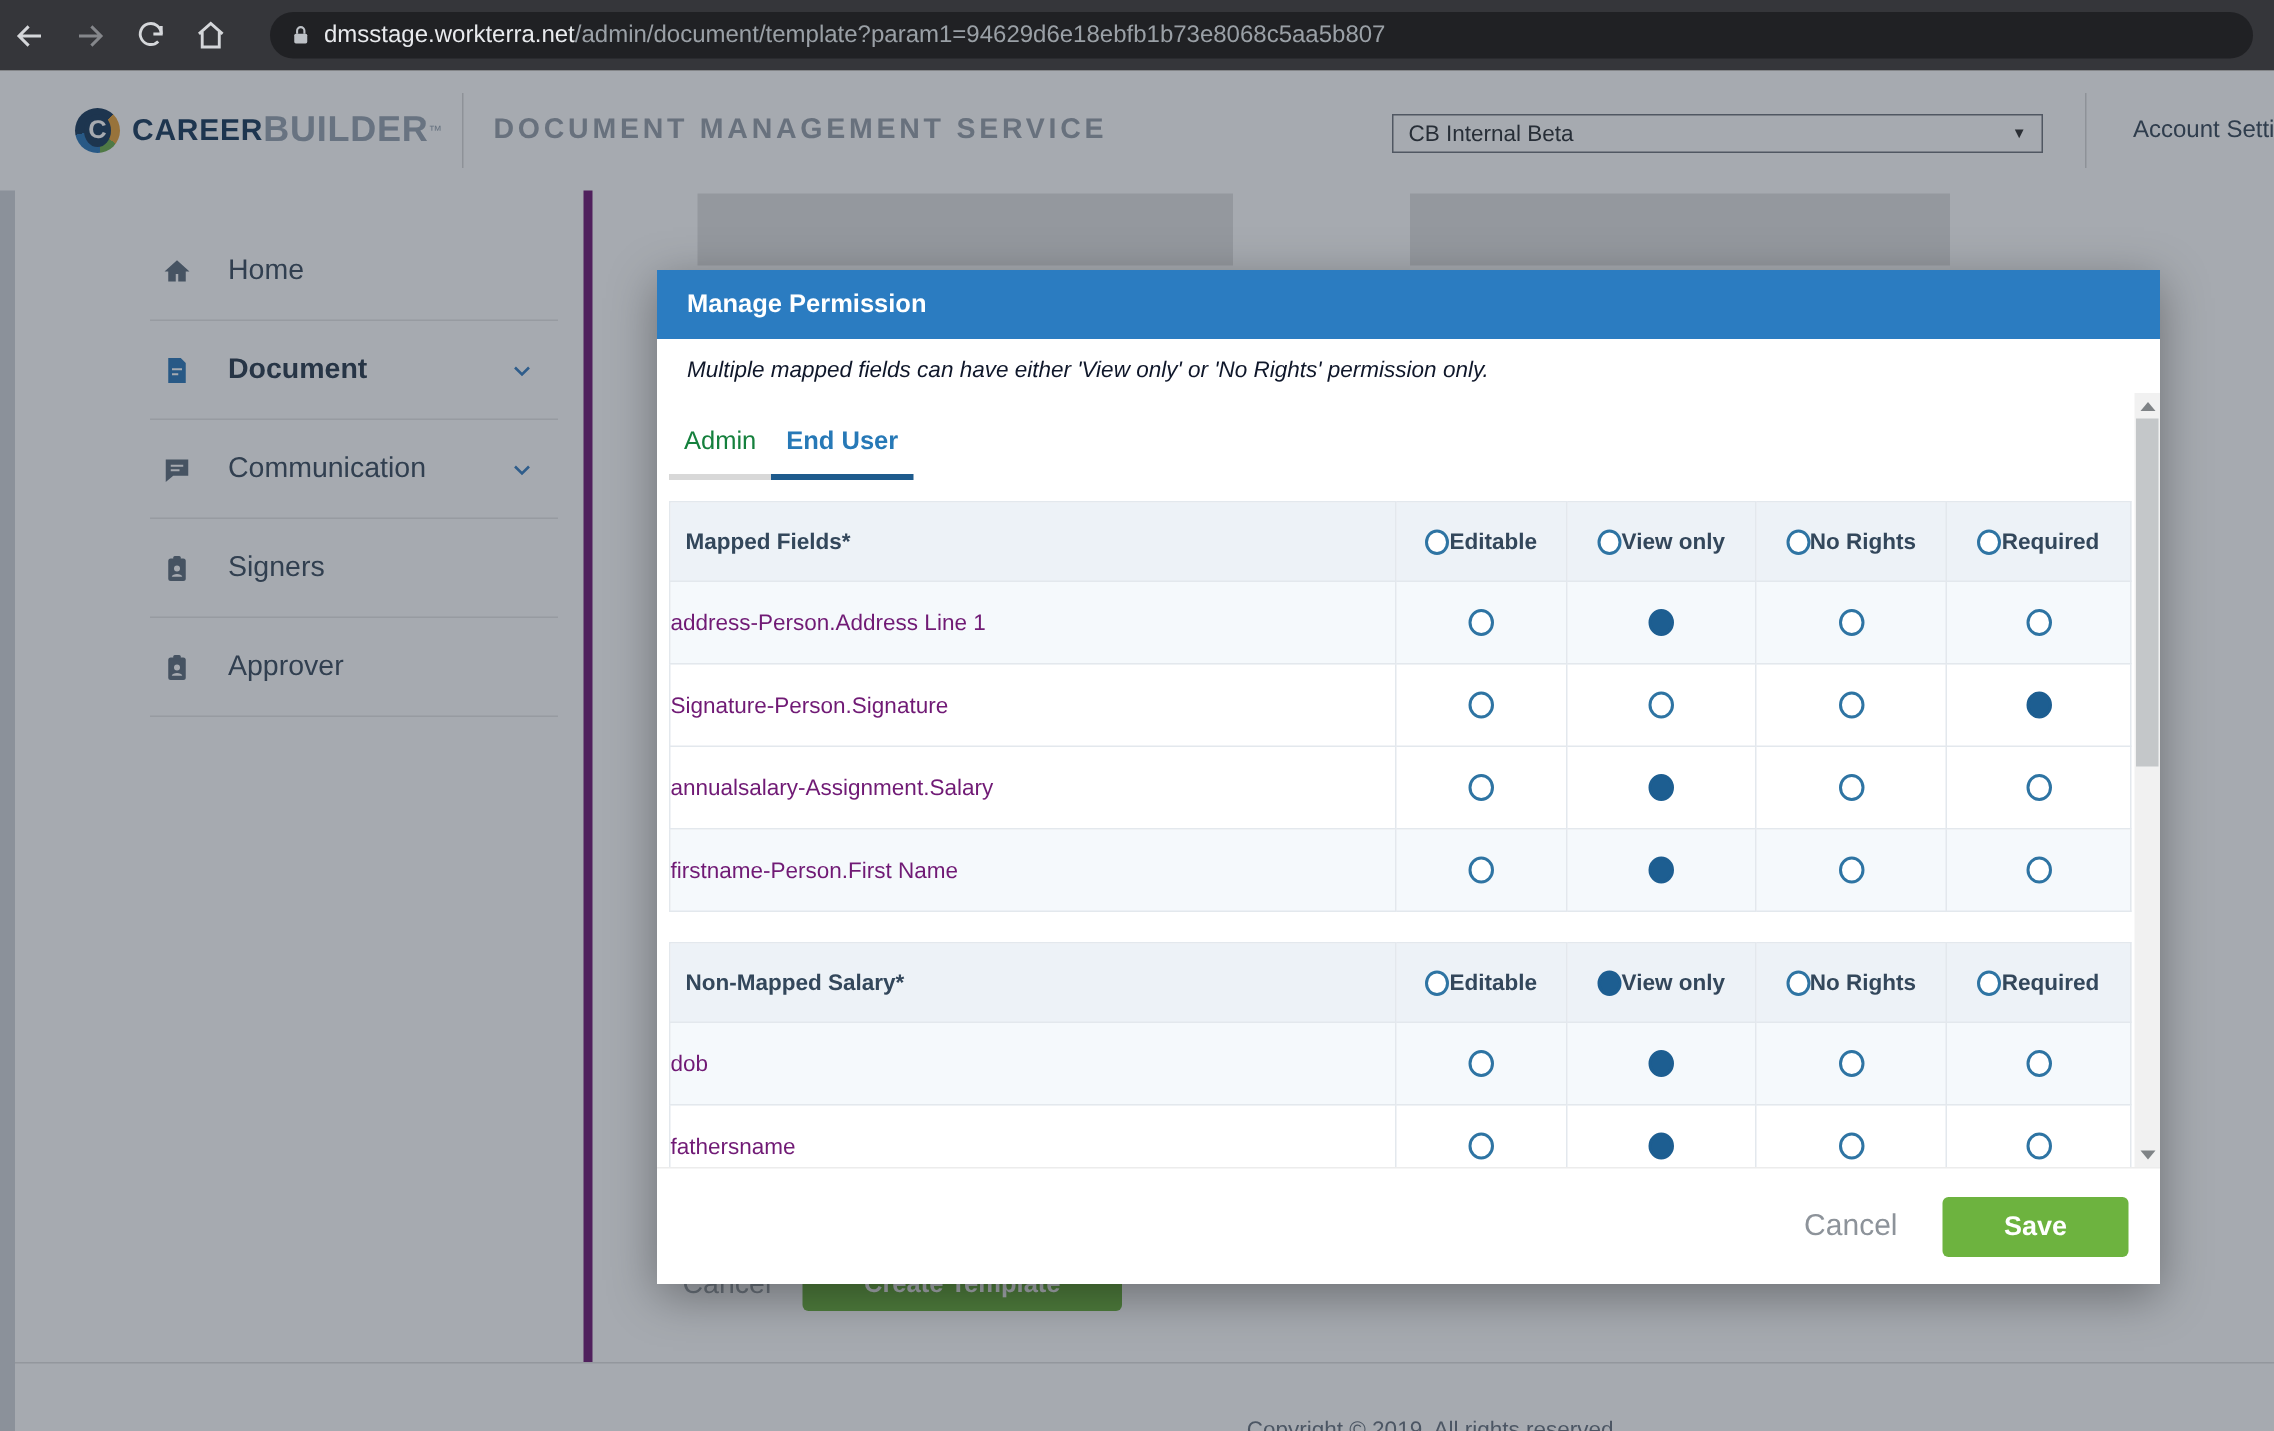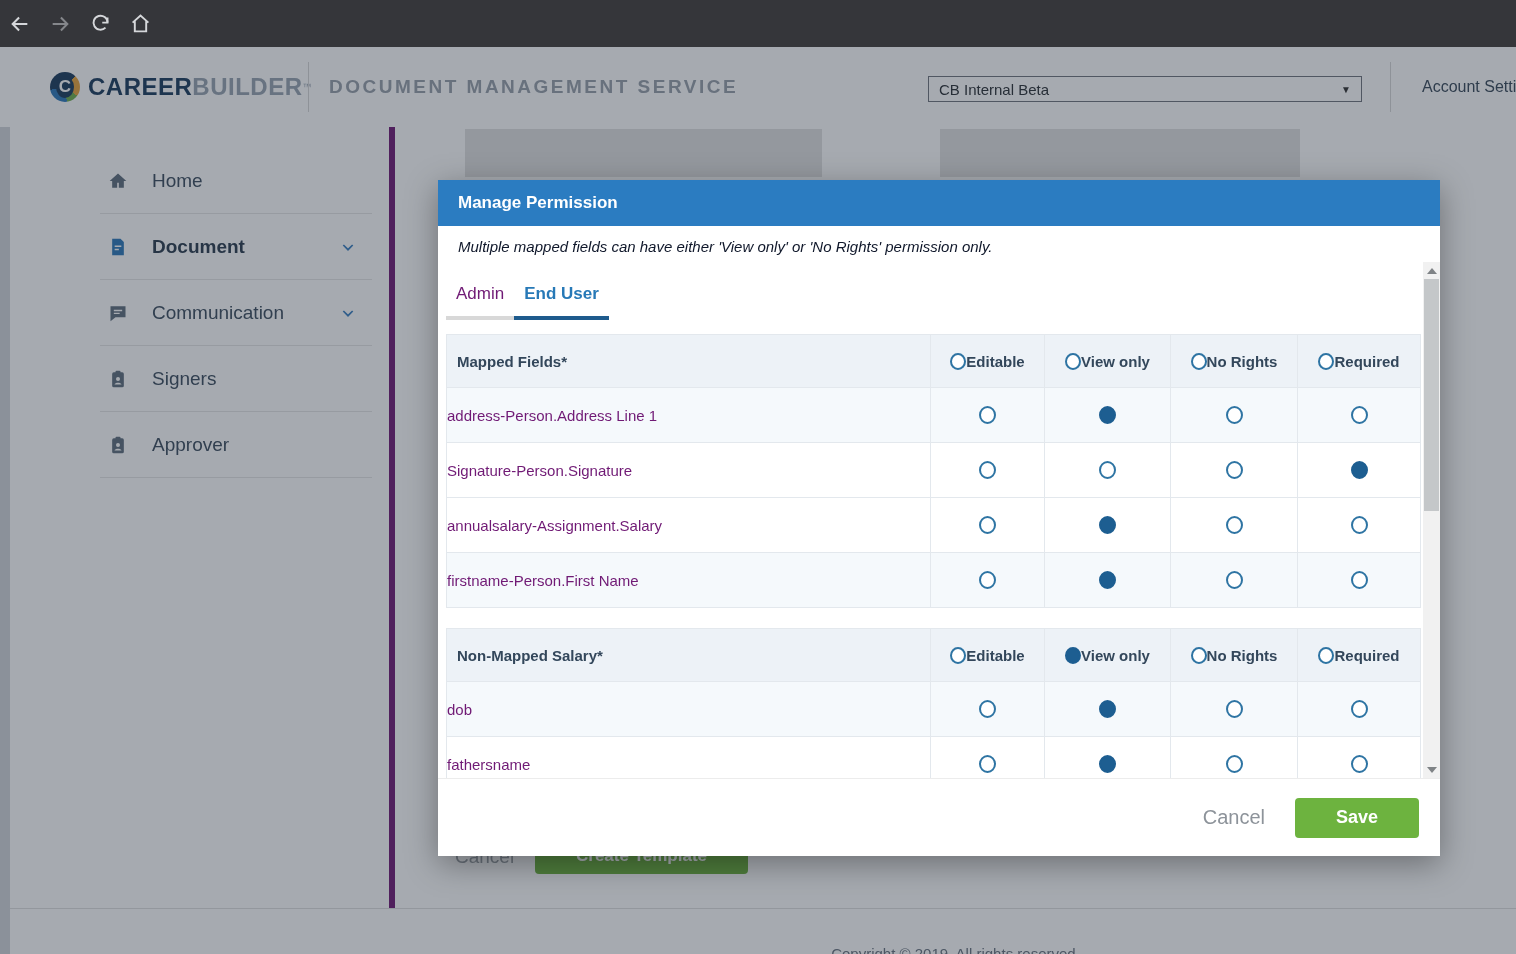--- a/index.html
+++ b/index.html
@@ -18,21 +18,21 @@
   .lock-wrap{margin-right:9px;display:flex;align-items:center;}
 
   
   .app{position:absolute;top:47px;left:0;width:1516px;height:907px;background:#fff;z-index:1;}
   .app-header{position:absolute;top:0;left:0;width:100%;height:80px;background:#fff;}
   .logo{position:absolute;left:50px;top:0;height:80px;display:flex;align-items:center;}
   .logo-mark{width:30px;height:30px;border-radius:50%;margin-right:8px;position:relative;
     background:conic-gradient(#1c3c5e 0 12%,#e8a33d 12% 35%,#6fae4e 35% 48%,#2e79b9 48% 72%,#1c3c5e 72% 100%);}
   .logo-mark::after{content:"C";position:absolute;left:6px;top:4px;width:18px;height:22px;color:#fff;
     font-weight:800;font-size:17px;background:#1c3c5e;border-radius:50%;text-align:center;line-height:22px;}
-  .logo-career{font-size:24px;font-weight:800;color:#1c3c5e;letter-spacing:.5px;}
+  .logo-career{font-size:20px;font-weight:800;color:#1c3c5e;letter-spacing:.5px;}
   .logo-builder{font-size:24px;font-weight:800;color:#98a4b1;letter-spacing:.5px;}
   .logo-tm{font-size:9px;color:#98a4b1;vertical-align:top;}
   .hdr-divider{position:absolute;top:15px;width:1px;height:50px;background:#d8d8d8;}
   .service-title{position:absolute;left:329px;top:0;height:80px;display:flex;align-items:center;
     font-size:19px;font-weight:700;letter-spacing:2.5px;color:#98a0ab;}
   .client-select{position:absolute;left:928px;top:29px;width:434px;height:26px;border:1px solid #70757d;
     background:#fff;display:flex;align-items:center;padding:0 10px;font-size:15px;color:#2c3136;}
   .client-select .caret{margin-left:auto;font-size:10px;color:#333;}
   .account-label{position:absolute;left:1422px;top:0;height:80px;display:flex;align-items:center;
     font-size:16px;color:#3a4a5a;white-space:nowrap;}
@@ -67,21 +67,21 @@
 
   
   .modal{position:absolute;left:438px;top:180px;width:1002px;height:676px;background:#fff;z-index:20;
     box-shadow:0 8px 30px rgba(0,0,0,.35);}
   .modal-title-bar{position:absolute;top:0;left:0;right:0;height:46px;background:#2b7cc1;color:#fff;
     display:flex;align-items:center;padding:0 20px;font-size:17px;font-weight:700;}
   .modal-desc{position:absolute;top:46px;left:0;right:0;height:36px;padding:12px 20px 0;
     font-style:italic;font-size:15px;color:#0f172a;}
   .modal-scroll{position:absolute;top:82px;left:0;right:17px;bottom:78px;overflow:hidden;}
   .tabs{display:flex;margin:22px 0 0 8px;}
-  .tab{font-size:17px;padding:0 10px 12px;border-bottom:4px solid #d8d8d8;color:#701a75;cursor:pointer;}
+  .tab{font-size:17px;padding:0 10px 12px;border-bottom:4px solid #d8d8d8;color:#15803d;cursor:pointer;}
   .tab.active{color:#2779b7;font-weight:700;border-bottom-color:#1e5b8d;}
   .tables-wrap{margin-top:14px;}
   table.perm-table{border-collapse:collapse;table-layout:fixed;width:974px;margin:0 0 20px 8px;background:#fff;}
   .perm-table th,.perm-table td{border:1px solid #e3e8ed;}
   .perm-table th{height:53px;background:#edf2f7;}
   .perm-table td{height:55px;}
   .field-th{text-align:left;padding-left:10px;font-size:15px;font-weight:700;color:#33475b;}
   .opt-wrap{display:flex;align-items:center;justify-content:center;gap:0;}
   .opt-label{font-size:15px;font-weight:600;color:#33475b;white-space:nowrap;}
   .field-td{text-align:left;padding-left:0;font-size:15px;color:#701a75;}
@@ -124,20 +124,30 @@
     <div class="nav-btn">
       <svg width="21" height="21" viewBox="0 0 24 24" fill="none" stroke="#d5d7da" stroke-width="2.2">
           <path d="M20 5v6h-6"></path>
           <path d="M20 11a8 8 0 1 0-2.3 5.7"></path>
         </svg>
     </div>
     <div class="nav-btn">
       <svg width="21" height="21" viewBox="0 0 24 24" fill="none" stroke="#d5d7da" stroke-width="2.2">
           <path d="M3 11l9-8 9 8M5.5 9.5V21h13V9.5"></path>
         </svg>
+    </div>
+    <div class="url-pill">
+      <span class="lock-wrap">
+        <svg width="13" height="15" viewBox="0 0 24 26">
+            <rect x="4" y="11" width="16" height="12" rx="2" fill="#bdc1c6"></rect>
+            <path d="M7.5 11V7.5a4.5 4.5 0 0 1 9 0V11" stroke="#bdc1c6" stroke-width="2.6" fill="none"></path>
+          </svg>
+      </span>
+      <span class="url-domain">dmsstage.workterra.net</span>
+        <span class="url-path">/admin/document/template?param1=94629d6e18ebfb1b73e8068c5aa5b807</span>
     </div>
   </div>
 
   <div class="app">
     <div class="app-header">
       <div class="logo">
         <span class="logo-mark"></span>
         <span class="logo-career">CAREER</span>
           <span class="logo-builder">BUILDER</span>
           <span class="logo-tm">™</span>

